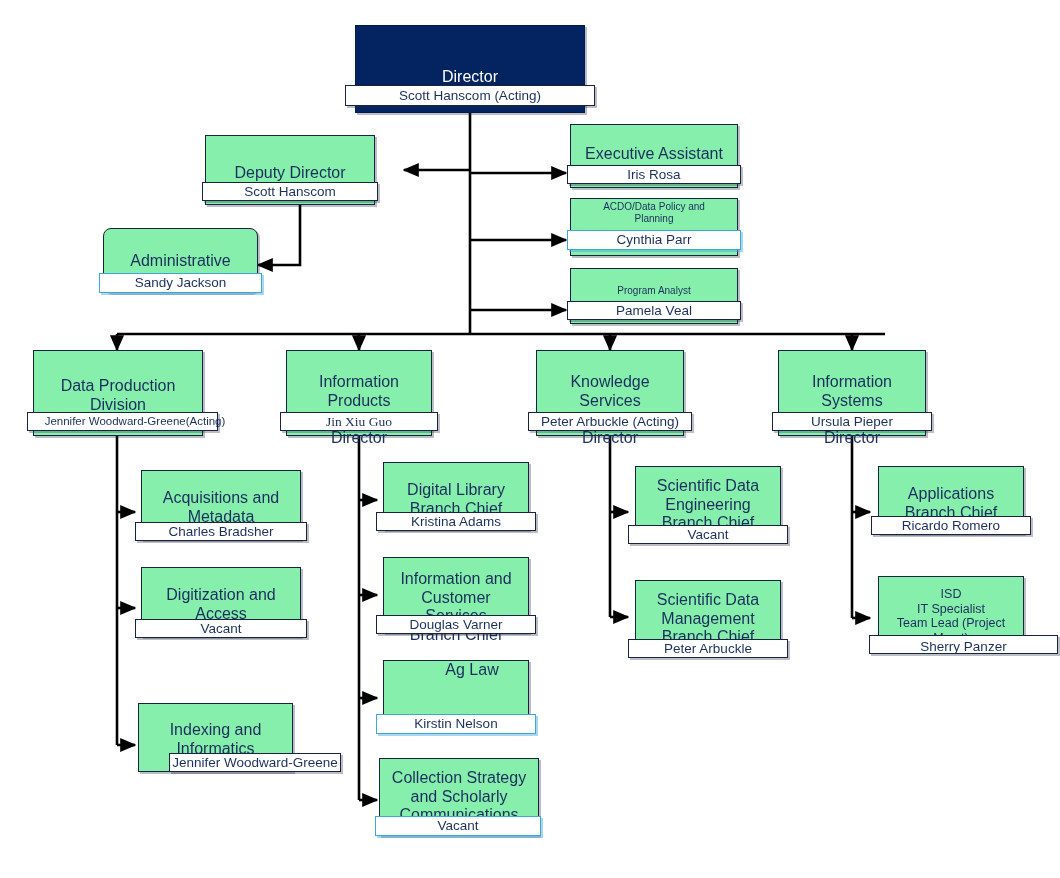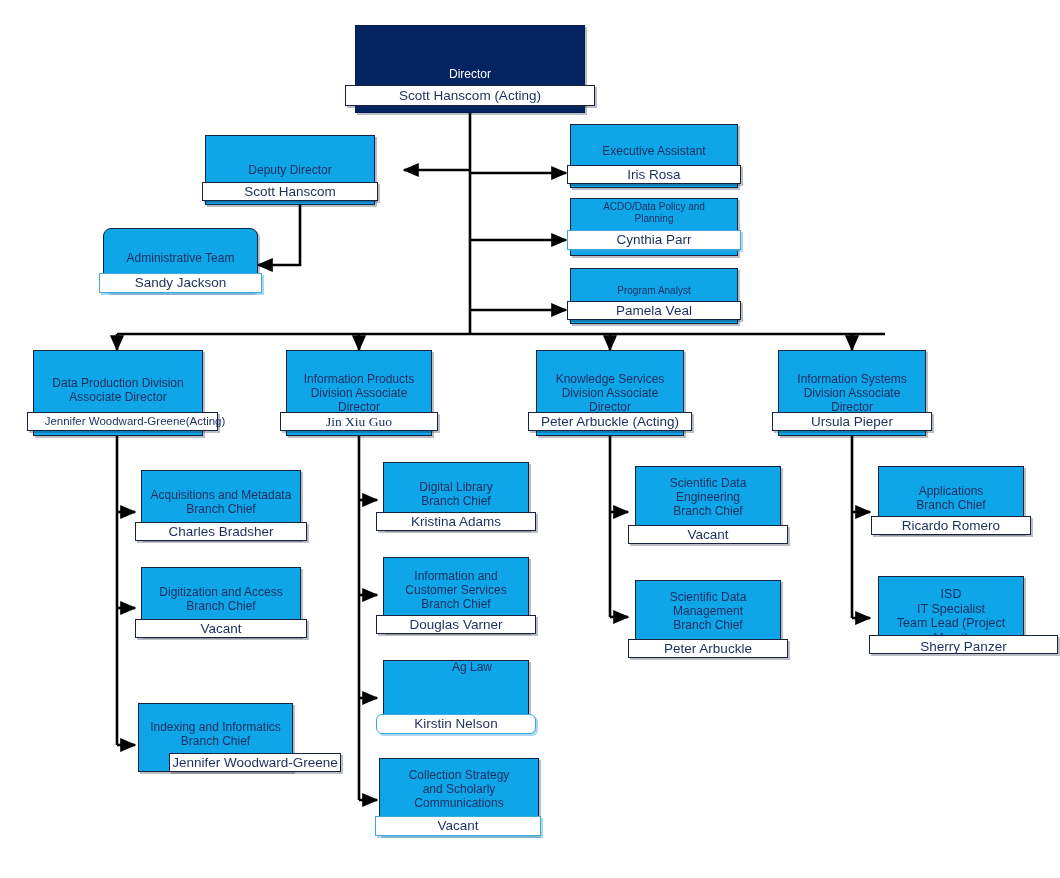--- a/index.html
+++ b/index.html
@@ -14,35 +14,35 @@
   #chart{position:absolute;inset:0;}
 
   
   .lines{position:absolute;left:0;top:0;width:1060px;height:878px;z-index:1;}
 
   
   .node{position:absolute;z-index:3;}
   .node .body{
     position:absolute;left:0;top:0;
     box-sizing:border-box;
-    background:#0ea5e9;
+    background:#86efac;
     border:1.6px solid #17233f;
     box-shadow:2px 2px 0 rgba(30,40,60,.30);
   }
   .node.dark .body{background:#032460;border-color:#021c4d;}
   .node .titlewrap{
     position:absolute;left:0;right:0;bottom:0;
     box-sizing:border-box;
     padding:0 6px;
     text-align:center;
     line-height:1.16;
   }
   .node .title{
     display:block;
-    font-size:12px;
+    font-size:16px;
     color:#1b2f5e;
     white-space:pre-line;
   }
   .node.dark .title{color:#ffffff;}
   .node.serif .title{font-family:Liberation Sans, sans-serif;font-size:10px;}
 
   
   .namebar{
     position:absolute;
     box-sizing:border-box;
@@ -288,21 +288,21 @@
       <span class="nm">Douglas Varner</span>
     </div>
   </div>
 
   <div class="node" style="left:383px;top:660px;width:146px;height:70px;">
     <div class="body" style="width:146px;height:70px;">
       <div class="titlewrap" style="height:48px;top:0;margin-left:32px;">
         <span class="title">Ag Law</span>
       </div>
     </div>
-    <div class="namebar accent" style="left:-7px;top:54px;width:160px;height:20px;border-radius:6px;">
+    <div class="namebar accent" style="left:-7px;top:54px;width:160px;height:20px;">
       <span class="nm">Kirstin Nelson</span>
     </div>
   </div>
 
   <div class="node" style="left:379px;top:758px;width:160px;height:78px;">
     <div class="body" style="width:160px;height:78px;">
       <div class="titlewrap" style="height:66px;">
         <span class="title">Collection Strategy
 and Scholarly
 Communications</span>

